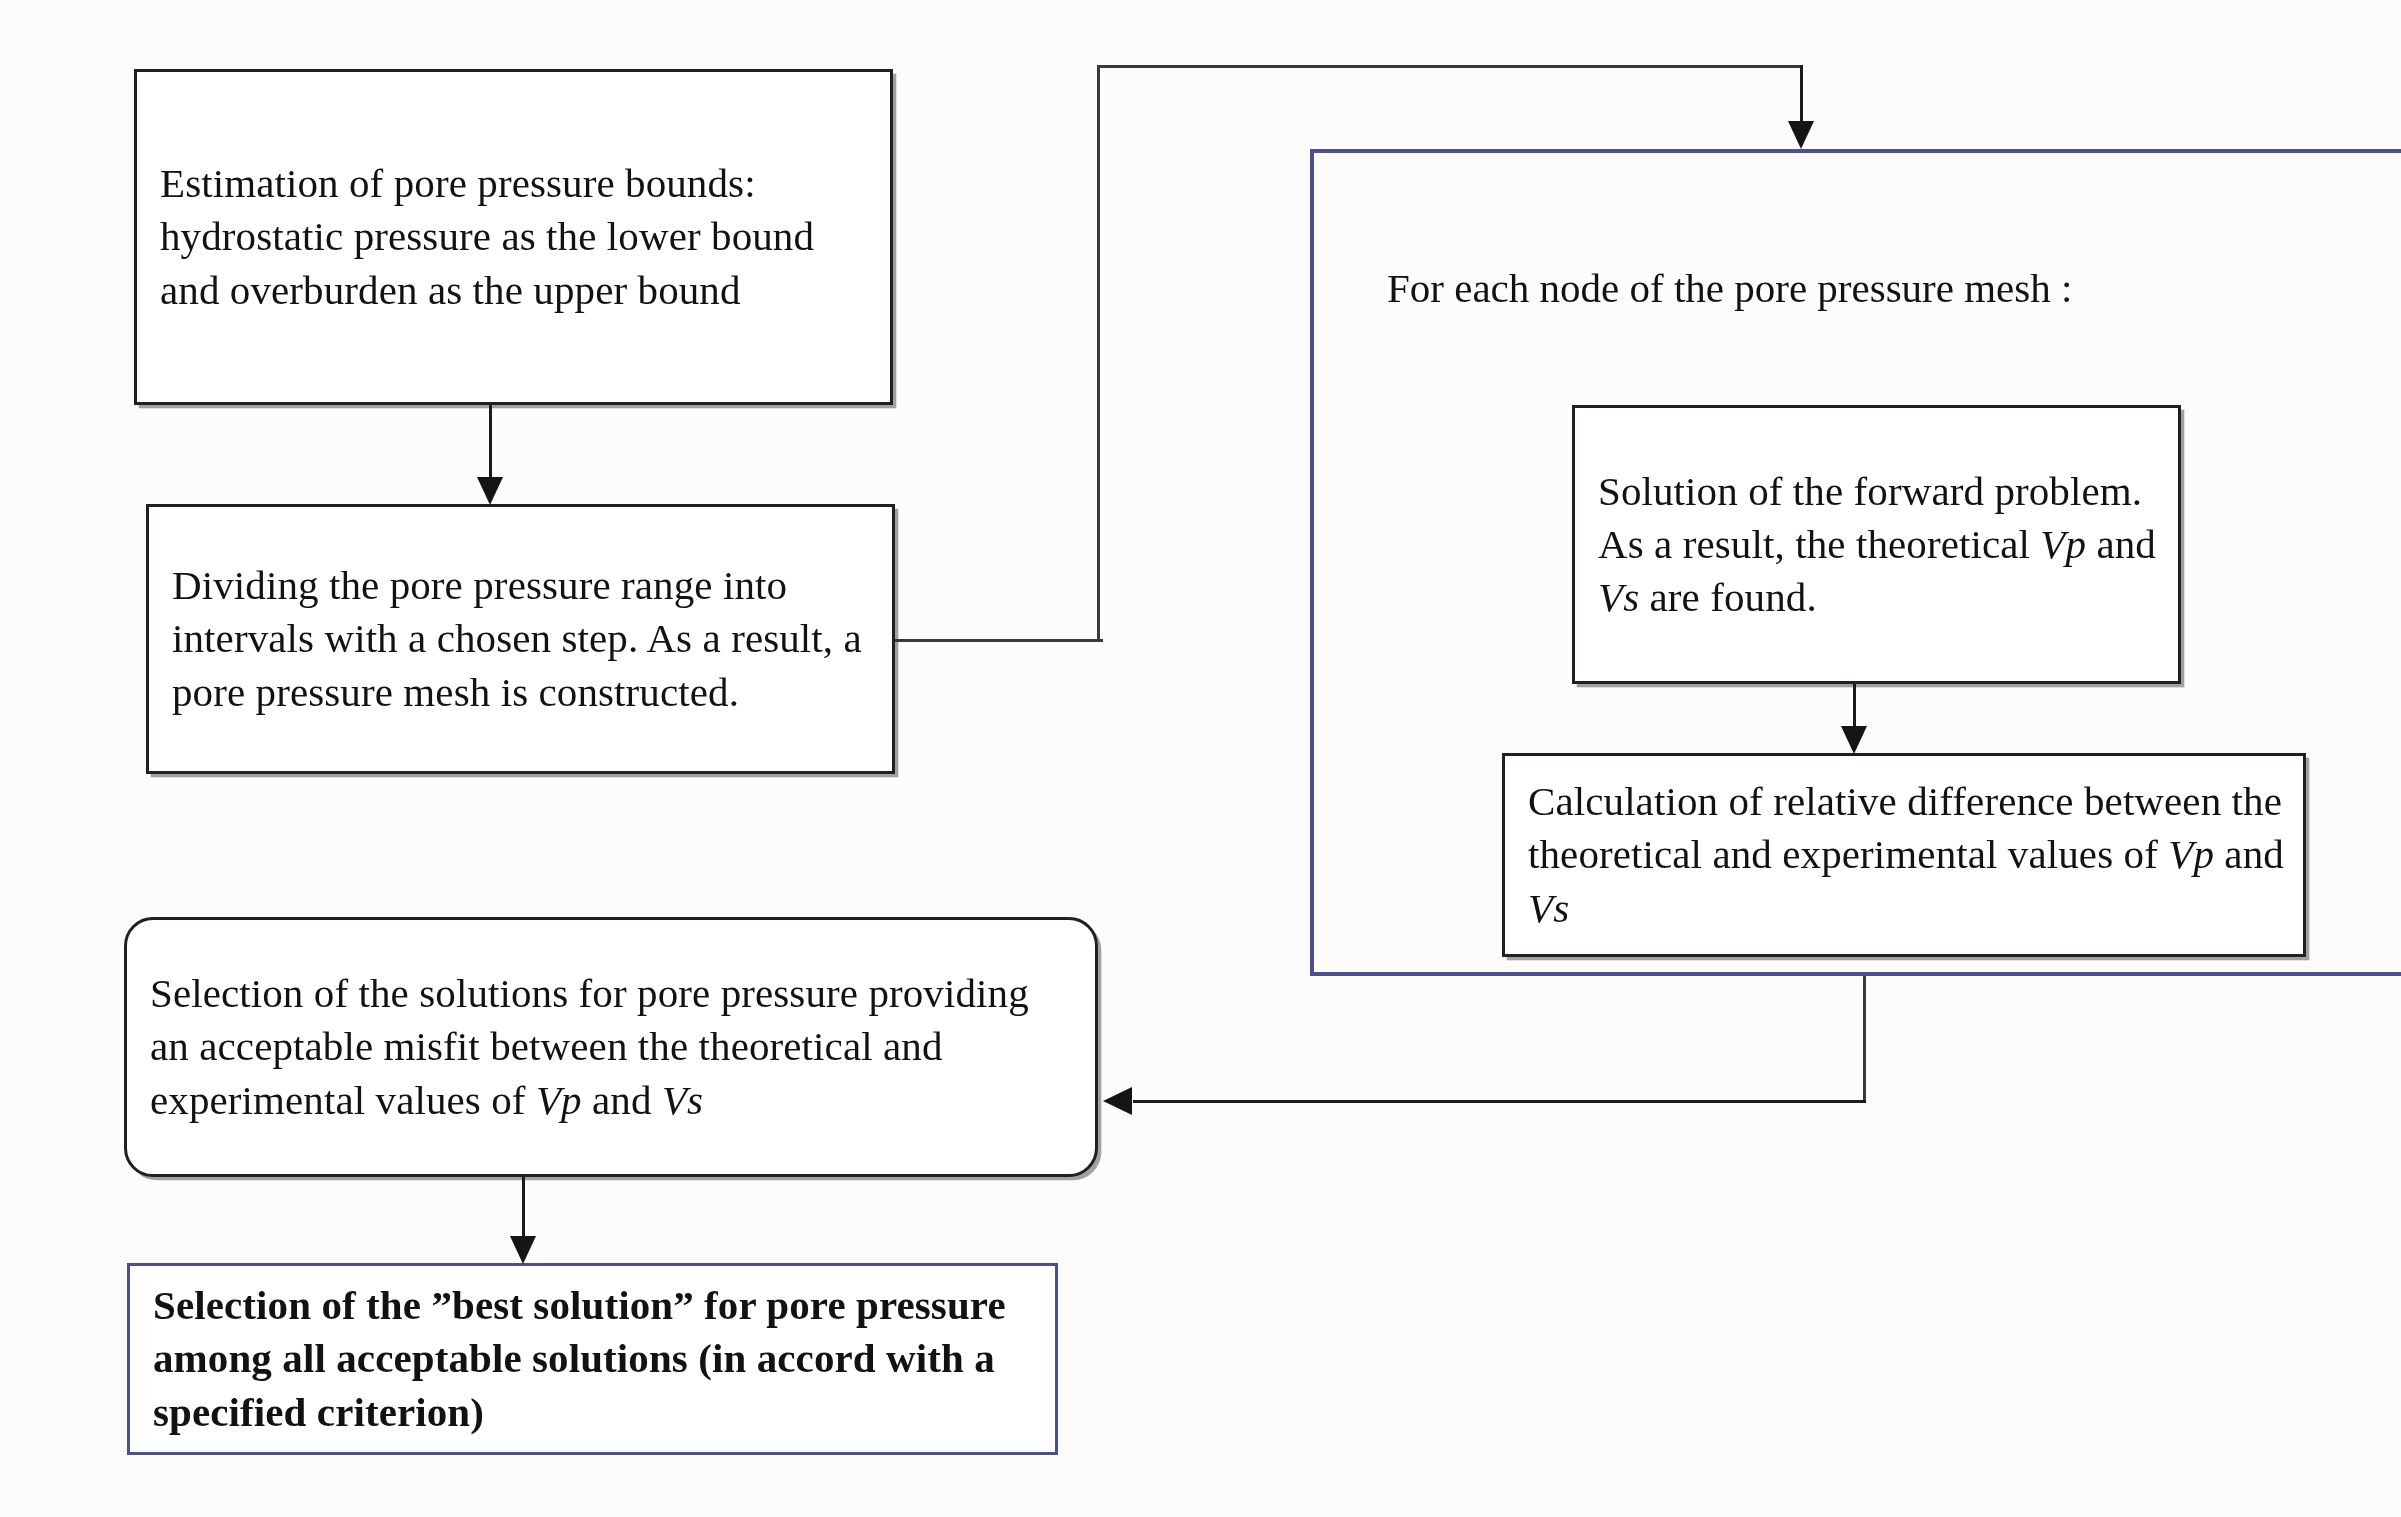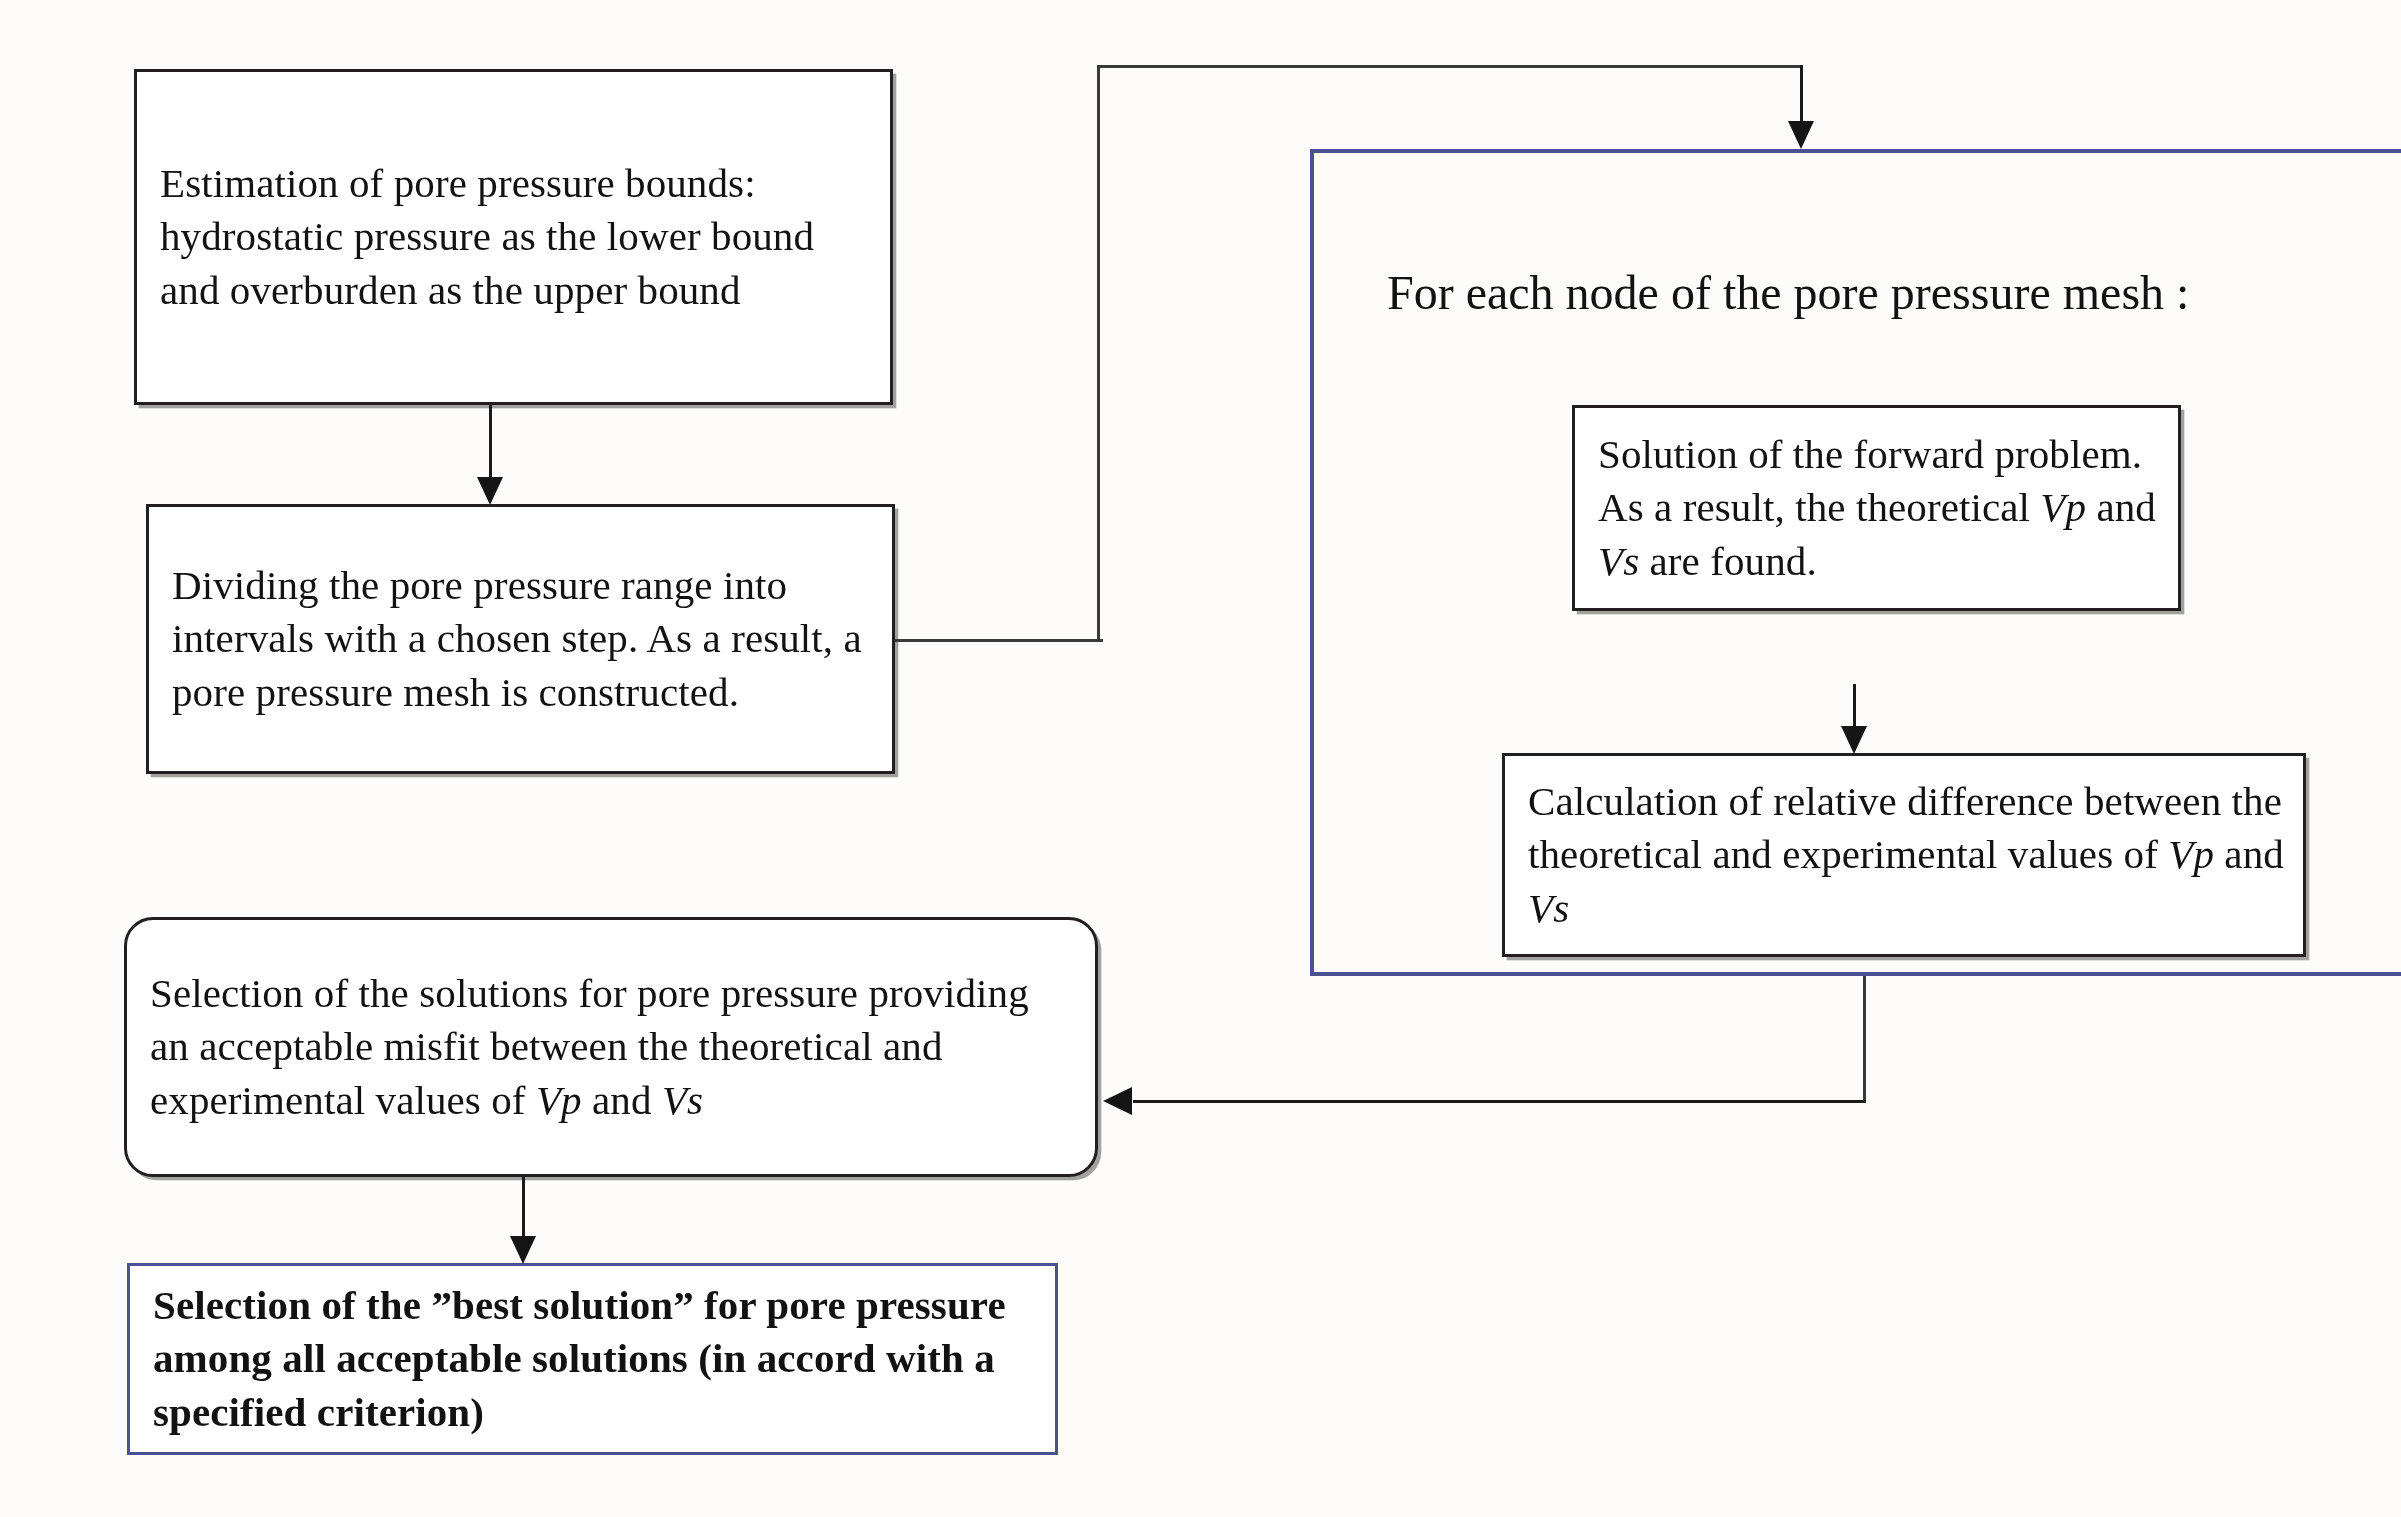--- a/index.html
+++ b/index.html
@@ -31,21 +31,21 @@
     color:#121212;
     font-size:41px;
     line-height:1.30;
     letter-spacing:0.1px;
     white-space:pre-line;
   }
   .pad{ padding:0 17.4px 0 23px; }
   .group-title{
     position:absolute;
     color:#121212;
-    font-size:48px;
+    font-size:41px;
     line-height:1.3;
     white-space:nowrap;
   }
   .it{ font-style:italic; }
   
   .hline{ position:absolute; background:#1b1b1b; height:3.3px; }
   .vline{ position:absolute; background:#1b1b1b; width:3.3px; }
   .hline.thin{ height:2.7px; background:#3a3a3a; }
   .vline.thin{ width:2.7px; background:#3a3a3a; }
   .arrow-d{
@@ -79,21 +79,21 @@
   </div>
 
   <div class="node dark" style="left:124px;top:917px;width:974px;height:260px;border-radius:29px;">
     <span class="txt pad"><span>Selection of the solutions for pore pressure providing an acceptable misfit between the theoretical and experimental values of </span><span class="it">Vp</span><span> and </span><span class="it">Vs</span></span>
   </div>
 
   <div class="node blue" style="left:127px;top:1263px;width:931px;height:192px;font-weight:bold;">
     <span class="txt pad">Selection of the ”best solution” for pore pressure among all acceptable solutions (in accord with a specified criterion)</span>
   </div>
 
-  <div class="node dark" style="left:1572px;top:405px;width:609px;height:206px;">
+  <div class="node dark" style="left:1572px;top:405px;width:609px;height:279px;">
     <span class="txt pad"><span>Solution of the forward problem. As a result, the theoretical </span><span class="it">Vp</span><span> and </span><span class="it">Vs</span><span> are found.</span></span>
   </div>
 
   <div class="node dark" style="left:1502px;top:753px;width:804px;height:204px;">
     <span class="txt pad"><span>Calculation of relative difference between the theoretical and experimental values of </span><span class="it">Vp</span><span> and </span><span class="it">Vs</span></span>
   </div>
 
   <div>
     <div class="vline" style="left:489px;top:405px;height:74px;"></div>
     <div class="arrow-d" style="left:477px;top:477px;"></div>

